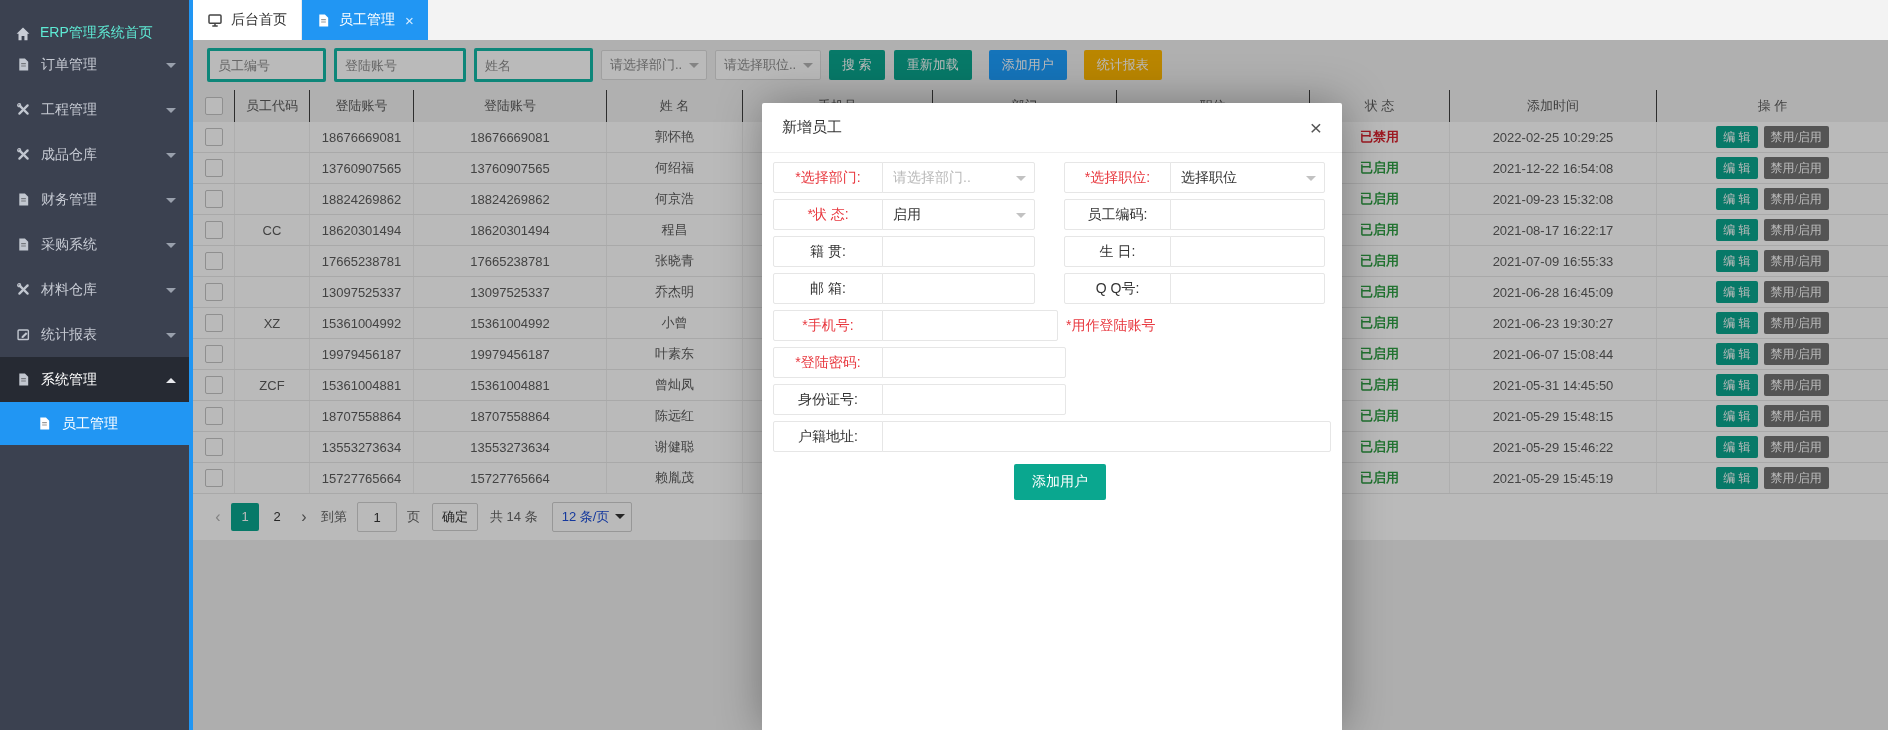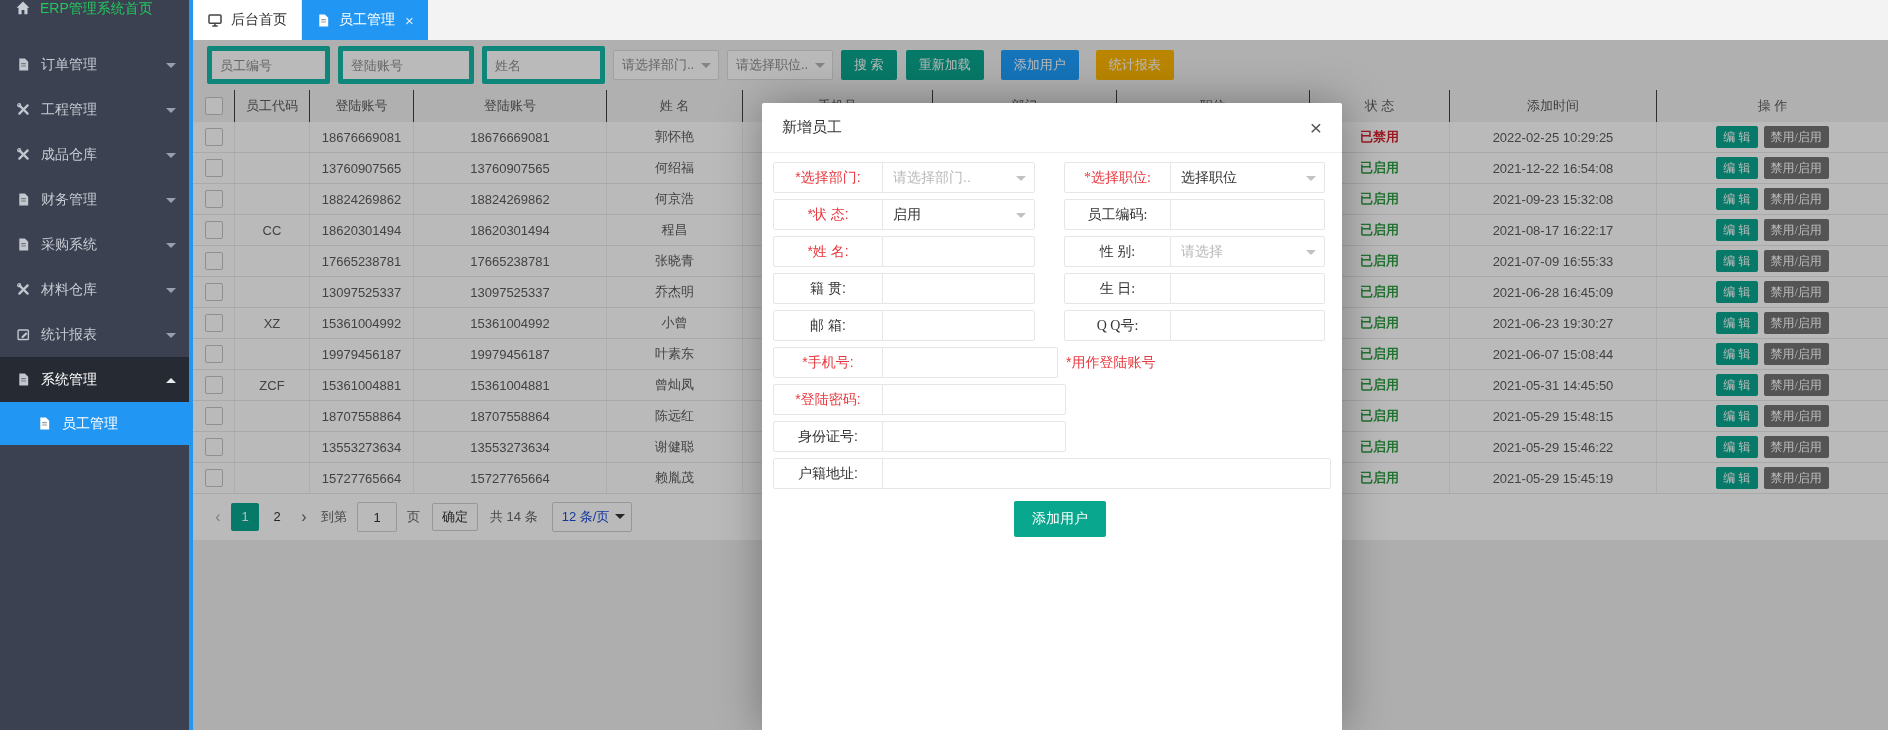--- a/index.html
+++ b/index.html
@@ -2,21 +2,21 @@
 <html><head>
 <meta charset="utf-8">
 <style>
   html,body{margin:0;padding:0;width:1888px;height:730px;overflow:hidden;
     font-family:"Liberation Sans","DejaVu Sans",sans-serif;}
   .app{position:relative;width:1888px;height:730px;background:#fff;}
 
   
   .sidebar{position:absolute;left:0;top:0;width:189px;height:730px;background:#3b4150;z-index:10;}
   .accent-line{position:absolute;left:189px;top:0;width:4px;height:730px;background:#2196f3;z-index:11;}
-  .side-logo{height:42px;display:flex;align-items:flex-start;padding-left:15px;color:#22c55e;font-size:14px;cursor:pointer;}
+  .side-logo{height:42px;display:flex;align-items:flex-end;padding-left:15px;color:#5eead4;font-size:14px;cursor:pointer;}
   .side-logo .icon{margin-right:9px;color:#c9cdd6;}
   .side-item{position:relative;height:45px;display:flex;align-items:center;padding-left:16px;
     color:#c6cad3;font-size:14px;cursor:pointer;}
   .side-item .icon{margin-right:10px;color:#c2c7d0;}
   .side-item.parent-active{background:#262a33;color:#ffffff;}
   .caret-down{position:absolute;right:13px;top:50%;margin-top:-2px;width:0;height:0;
     border:5px solid transparent;border-top-color:#99a0ac;}
   .caret-up{position:absolute;right:13px;top:50%;margin-top:-7px;width:0;height:0;
     border:5px solid transparent;border-bottom-color:#e8eaee;}
   .side-sub{height:43px;display:flex;align-items:center;padding-left:37px;background:#2196f3;
@@ -29,21 +29,21 @@
   .tab{height:40px;display:flex;align-items:center;padding:0 14px;background:#fff;color:#333;
     font-size:14px;border-right:1px solid #ececec;cursor:pointer;}
   .tab .icon{margin-right:8px;color:#444;}
   .tab.active{background:#2196f3;color:#fff;border-right:none;}
   .tab.active .icon{color:#fff;}
   .tab-close{margin-left:10px;color:#d6ecff;font-size:15px;cursor:pointer;}
 
   
   .content{position:absolute;left:193px;top:40px;width:1695px;height:690px;background:#efefef;z-index:5;}
   .toolbar{height:50px;background:#f2f2f2;display:flex;align-items:center;padding-left:14px;}
-  .tb-input{width:97px;height:28px;border:5px solid #14b8a6;background:#fff;margin-right:8px;
+  .tb-input{width:97px;height:28px;border:3px solid #14b8a6;background:#fff;margin-right:8px;
     padding:0 8px;font-size:13px;color:#333;border-radius:2px;}
   .tb-input.w2{width:110px;}
   .tb-input::placeholder{color:#8c8c8c;}
   .tb-select{position:relative;width:96px;height:28px;border:1px solid #dcdcdc;background:#fff;margin-right:8px;
     border-radius:2px;display:flex;align-items:center;padding-left:8px;font-size:13px;color:#8c8c8c;cursor:pointer;}
   .tb-select .sel-caret{position:absolute;right:7px;top:12px;width:0;height:0;border:5px solid transparent;border-top-color:#b5b5b5;}
   .btn{height:30px;border:none;border-radius:2px;color:#fff;font-size:13px;padding:0 13px;margin-right:9px;cursor:pointer;}
   .btn-teal{background:#0aa78f;}
   .btn-blue{background:#1e9fff;margin-left:8px;}
   .btn-orange{background:#ffb800;margin-left:8px;}
@@ -92,21 +92,21 @@
     align-items:center;justify-content:center;font-size:14px;color:#333;background:#fff;border-radius:2px 0 0 2px;}
   .flabel.req{color:#e8383f;}
   .ffield{position:relative;height:31px;border:1px solid #e6e6e6;box-sizing:border-box;margin-left:-1px;
     display:flex;align-items:center;padding-left:10px;font-size:14px;color:#333;background:#fff;border-radius:0 2px 2px 0;}
   .ffield input{border:none;outline:none;width:100%;height:100%;font-size:14px;color:#333;font-family:inherit;background:transparent;}
   .ffield.sel{cursor:pointer;}
   .ffield .sel-caret{position:absolute;right:8px;top:13px;width:0;height:0;border:5px solid transparent;border-top-color:#c2c2c2;}
   .ffield.ph{color:#b9b9b9;}
   .w-l1{width:153px;} .w-r1{width:155px;} .w-p{width:176px;} .w-m{width:184px;} .w-xl{width:449px;}
   .rgap{margin-left:29px;}
-  .rlabel{width:107px;font-family:Liberation Serif, serif;}
+  .rlabel{width:107px;}
   .fnote{margin-left:8px;font-size:14px;color:#e8383f;line-height:31px;}
   .modal-submit{width:92px;height:36px;border:none;border-radius:2px;background:#0aa78f;color:#fff;
     font-size:14px;margin:6px 0 0 241px;cursor:pointer;}
 </style>
 </head>
 <body>
 
 <div class="app">
 
   <aside class="sidebar">
@@ -567,31 +567,20 @@
         <div class="ffield sel w-l1">
           <span>启用</span>
           <span class="sel-caret"></span>
         </div>
         <div class="flabel rgap rlabel">员工编码:</div>
         <div class="ffield w-r1">
             <input style="">
           </div>
       </div>
 
-      <div class="frow">
-        <div class="flabel req">*姓 名:</div>
-        <div class="ffield w-l1">
-            <input style="">
-          </div>
-        <div class="flabel rgap rlabel">性 别:</div>
-        <div class="ffield sel ph w-r1">
-          <span>请选择</span>
-          <span class="sel-caret"></span>
-        </div>
-      </div>
 
       <div class="frow">
         <div class="flabel">籍 贯:</div>
         <div class="ffield w-l1">
             <input style="">
           </div>
         <div class="flabel rgap rlabel">生 日:</div>
         <div class="ffield w-r1">
             <input style="">
           </div>

